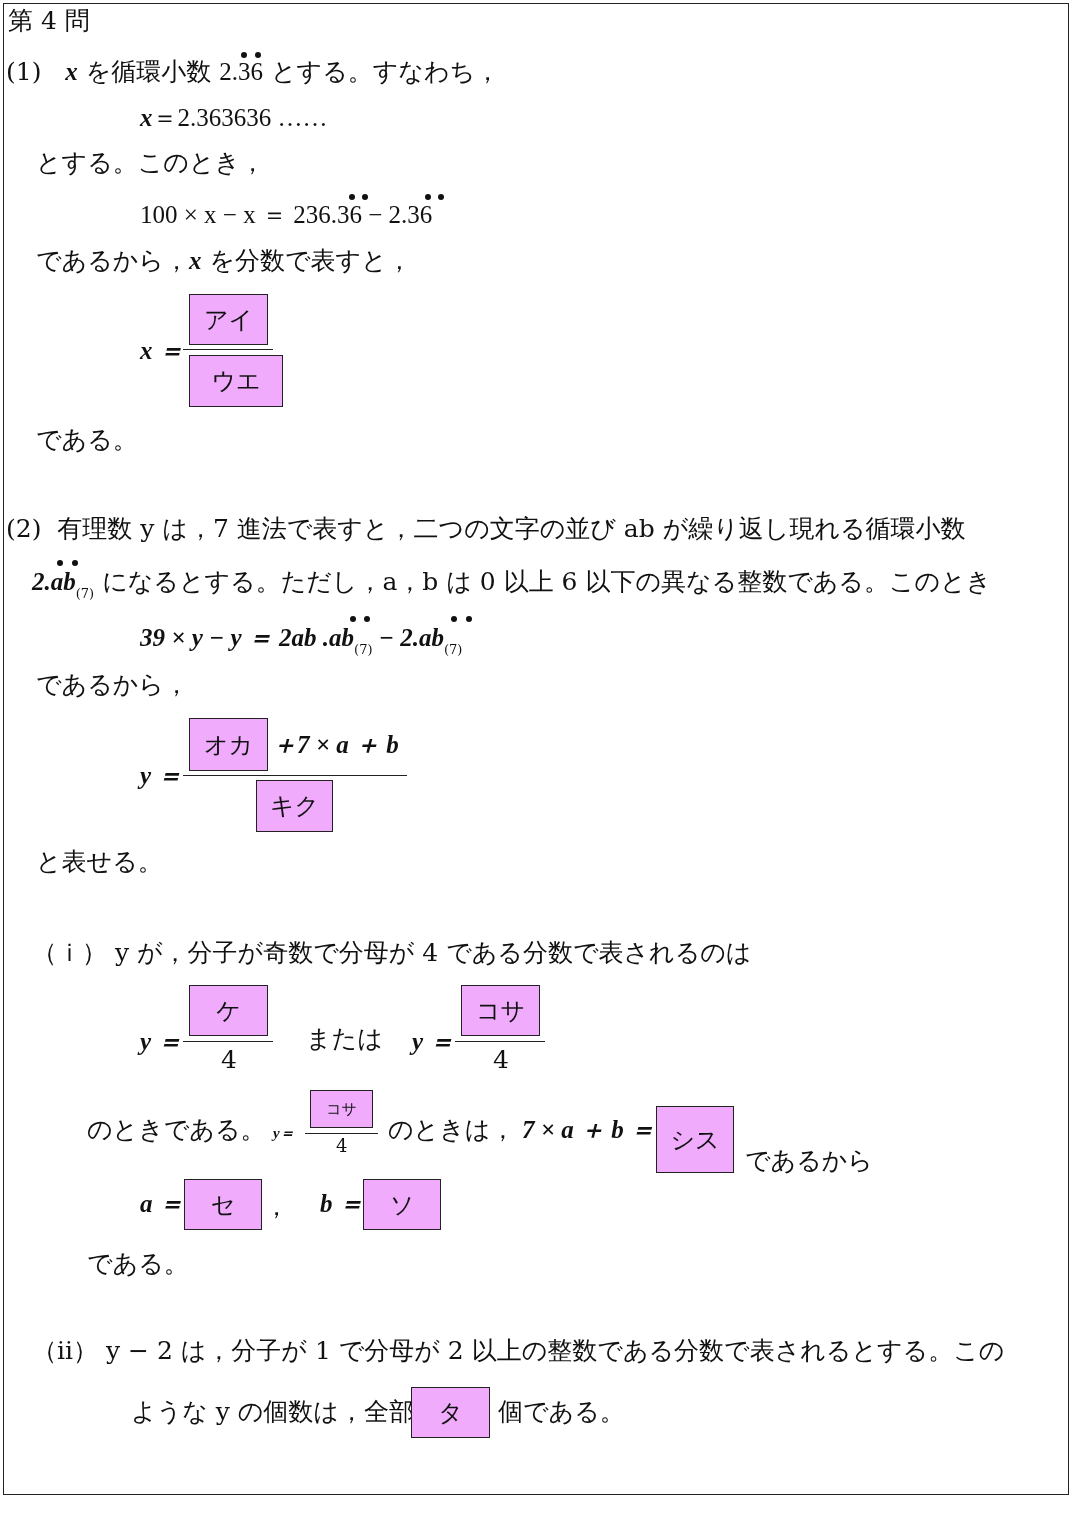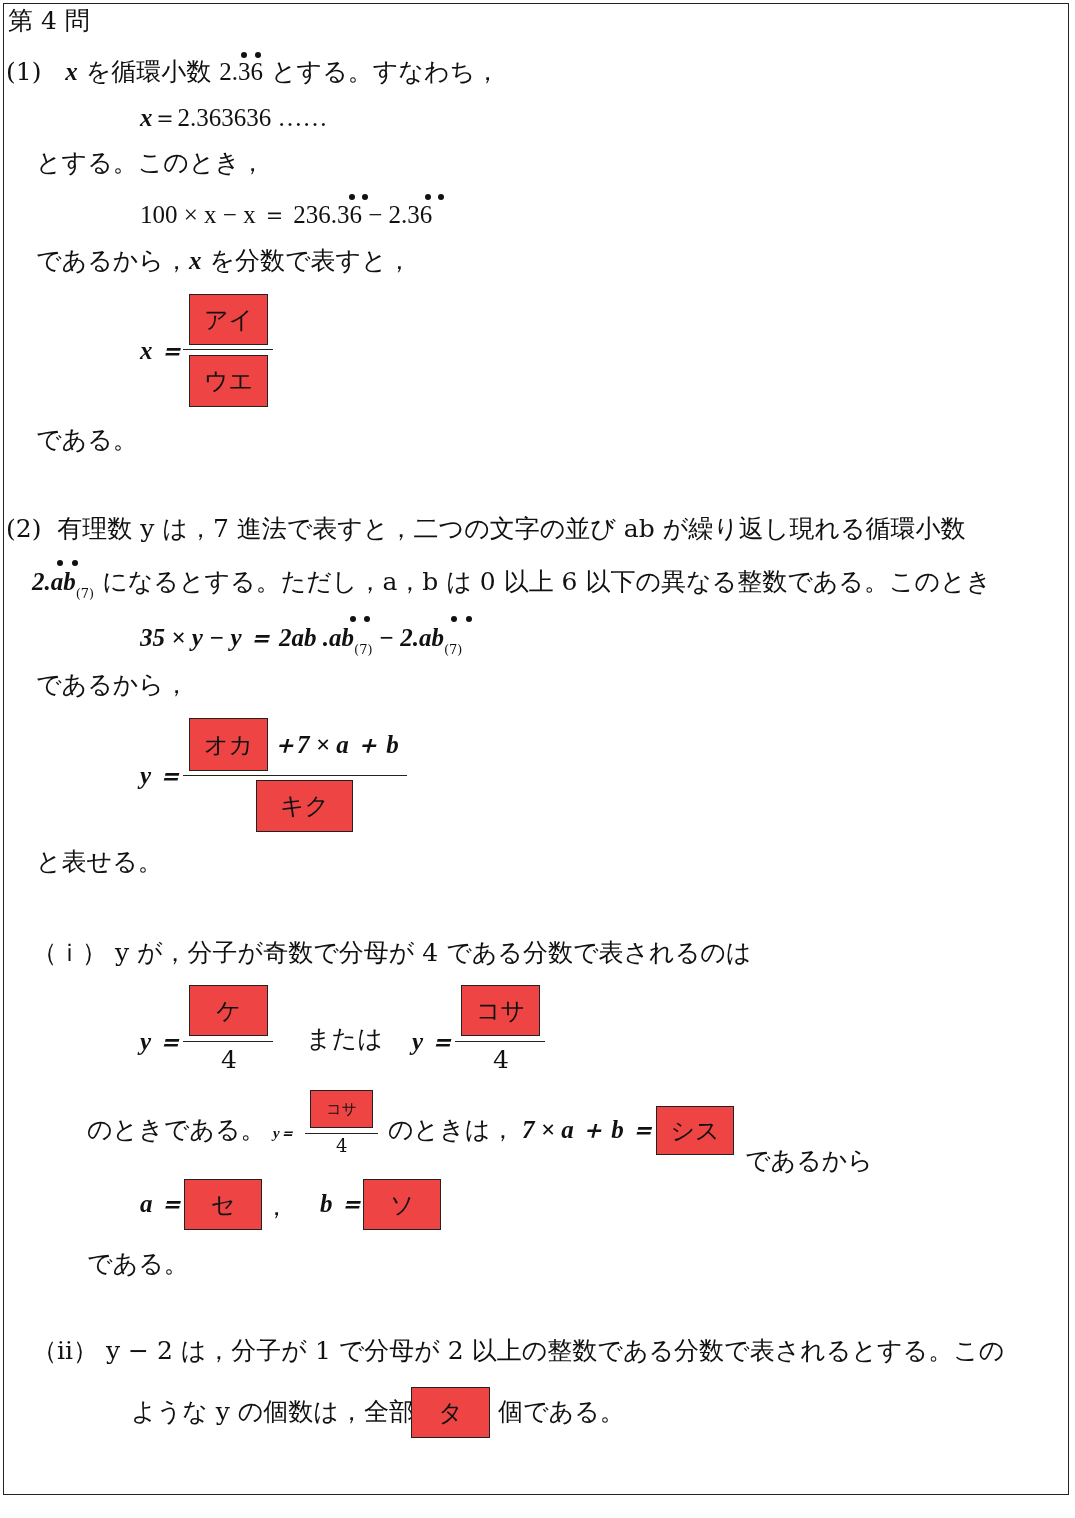--- a/index.html
+++ b/index.html
@@ -5,21 +5,21 @@
   html, body { margin:0; padding:0; background:#ffffff; }
   body { width:1075px; height:1518px; position:relative; overflow:hidden;
          font-family:"DejaVu Serif","Liberation Serif",serif; color:#111; }
   .frame { position:absolute; left:3px; top:3px; width:1066px; height:1492px;
            border:1.5px solid #222; box-sizing:border-box; }
   .line { position:absolute; font-size:25px; line-height:30px; white-space:nowrap; }
   .mi { font-family:"Liberation Serif","DejaVu Serif",serif; font-style:italic; font-weight:bold; }
   .num { font-family:"Liberation Serif","DejaVu Serif",serif; }
   .box { position:absolute; border:1.5px solid #222; box-sizing:border-box;
          display:flex; align-items:center; justify-content:center;
-         font-size:24px; background:#ef4444; }
+         font-size:24px; background:#f0abfc; }
   .box.small { font-size:15px; }
   .bar { position:absolute; height:0; border-top:1.5px solid #222; }
   .dot { position:absolute; width:6px; height:6px; border-radius:50%; background:#111; }
   .sub { font-size:13px; vertical-align:-8px; }
   .abs { position:absolute; white-space:nowrap; }
 </style>
 </head>
 <body>
 
 <div class="frame"></div>
@@ -51,50 +51,50 @@
 <div class="dot" style="left:438px;top:194px;"></div>
 
 <div class="line" style="left:36px;top:246px;">
   <span>であるから，</span><span class="mi">x</span>
   <span>を分数で表すと，</span>
 </div>
 
 <div class="abs line" style="left:140px;top:336px;"><span class="mi">x ＝</span></div>
 <div class="box" style="left:189px;top:294px;width:79px;height:51px;">アイ</div>
 <div class="bar" style="left:183px;top:349px;width:90px;"></div>
-<div class="box" style="left:189px;top:355px;width:79px;height:52px;">ウエ</div>
+<div class="box" style="left:189px;top:355px;width:94px;height:52px;">ウエ</div>
 
 <div class="line" style="left:36px;top:425px;">である。</div>
 
 <div class="line" style="left:6px;top:514px;">
   <span>(2)</span>&nbsp;&nbsp;<span>有理数 y は，7 進法で表すと，二つの文字の並び ab が繰り返し現れる循環小数</span>
 </div>
 
 <div class="line" style="left:32px;top:567px;">
   <span class="mi">2.ab</span><span class="sub">(7)</span>
   <span>になるとする。ただし，a，b は 0 以上 6 以下の異なる整数である。このとき</span>
 </div>
 <div class="dot" style="left:57px;top:560px;"></div>
 <div class="dot" style="left:72px;top:560px;"></div>
 
 <div class="line" style="left:140px;top:623px;">
-  <span class="mi">35 × y − y ＝ 2ab .</span><span class="mi">ab</span><span class="sub">(7)</span><span class="mi"> − 2.</span><span class="mi">ab</span><span class="sub">(7)</span>
+  <span class="mi">39 × y − y ＝ 2ab .</span><span class="mi">ab</span><span class="sub">(7)</span><span class="mi"> − 2.</span><span class="mi">ab</span><span class="sub">(7)</span>
 </div>
 <div class="dot" style="left:350px;top:616px;"></div>
 <div class="dot" style="left:364px;top:616px;"></div>
 <div class="dot" style="left:451px;top:616px;"></div>
 <div class="dot" style="left:466px;top:616px;"></div>
 
 <div class="line" style="left:36px;top:670px;">であるから，</div>
 
 <div class="abs line" style="left:140px;top:761px;"><span class="mi">y ＝</span></div>
 <div class="box" style="left:189px;top:718px;width:79px;height:53px;">オカ</div>
 <div class="abs line" style="left:272px;top:730px;"><span class="mi">＋7 × a ＋ b</span></div>
 <div class="bar" style="left:183px;top:775px;width:224px;"></div>
-<div class="box" style="left:256px;top:780px;width:97px;height:52px;">キク</div>
+<div class="box" style="left:256px;top:780px;width:77px;height:52px;">キク</div>
 
 <div class="line" style="left:36px;top:847px;">と表せる。</div>
 
 <div class="line" style="left:32px;top:938px;">
   <span>（ｉ）</span>&nbsp;<span>y が，分子が奇数で分母が 4 である分数で表されるのは</span>
 </div>
 
 <div class="abs line" style="left:140px;top:1027px;"><span class="mi">y ＝</span></div>
 <div class="box" style="left:189px;top:985px;width:79px;height:51px;">ケ</div>
 <div class="bar" style="left:183px;top:1041px;width:90px;"></div>
@@ -107,21 +107,21 @@
 <div class="bar" style="left:455px;top:1041px;width:90px;"></div>
 <div class="abs line" style="left:493px;top:1045px;">4</div>
 
 <div class="abs line" style="left:87px;top:1115px;">のときである。</div>
 <div class="abs" style="left:273px;top:1124px;font-size:15px;"><span class="mi">y＝</span></div>
 <div class="box small" style="left:310px;top:1090px;width:63px;height:38px;">コサ</div>
 <div class="bar" style="left:305px;top:1133px;width:73px;"></div>
 <div class="abs" style="left:336px;top:1135px;font-size:18px;">4</div>
 <div class="abs line" style="left:388px;top:1115px;">のときは，</div>
 <div class="abs line" style="left:522px;top:1115px;"><span class="mi">7 × a ＋ b ＝</span></div>
-<div class="box" style="left:656px;top:1106px;width:78px;height:49px;">シス</div>
+<div class="box" style="left:656px;top:1106px;width:78px;height:67px;">シス</div>
 <div class="abs line" style="left:745px;top:1115px;margin-top:31px;">であるから</div>
 
 <div class="abs line" style="left:140px;top:1189px;"><span class="mi">a ＝</span></div>
 <div class="box" style="left:184px;top:1179px;width:78px;height:51px;">セ</div>
 <div class="abs line" style="left:264px;top:1192px;">，</div>
 <div class="abs line" style="left:320px;top:1189px;"><span class="mi">b ＝</span></div>
 <div class="box" style="left:363px;top:1179px;width:78px;height:51px;">ソ</div>
 
 <div class="abs line" style="left:87px;top:1249px;">である。</div>
 

